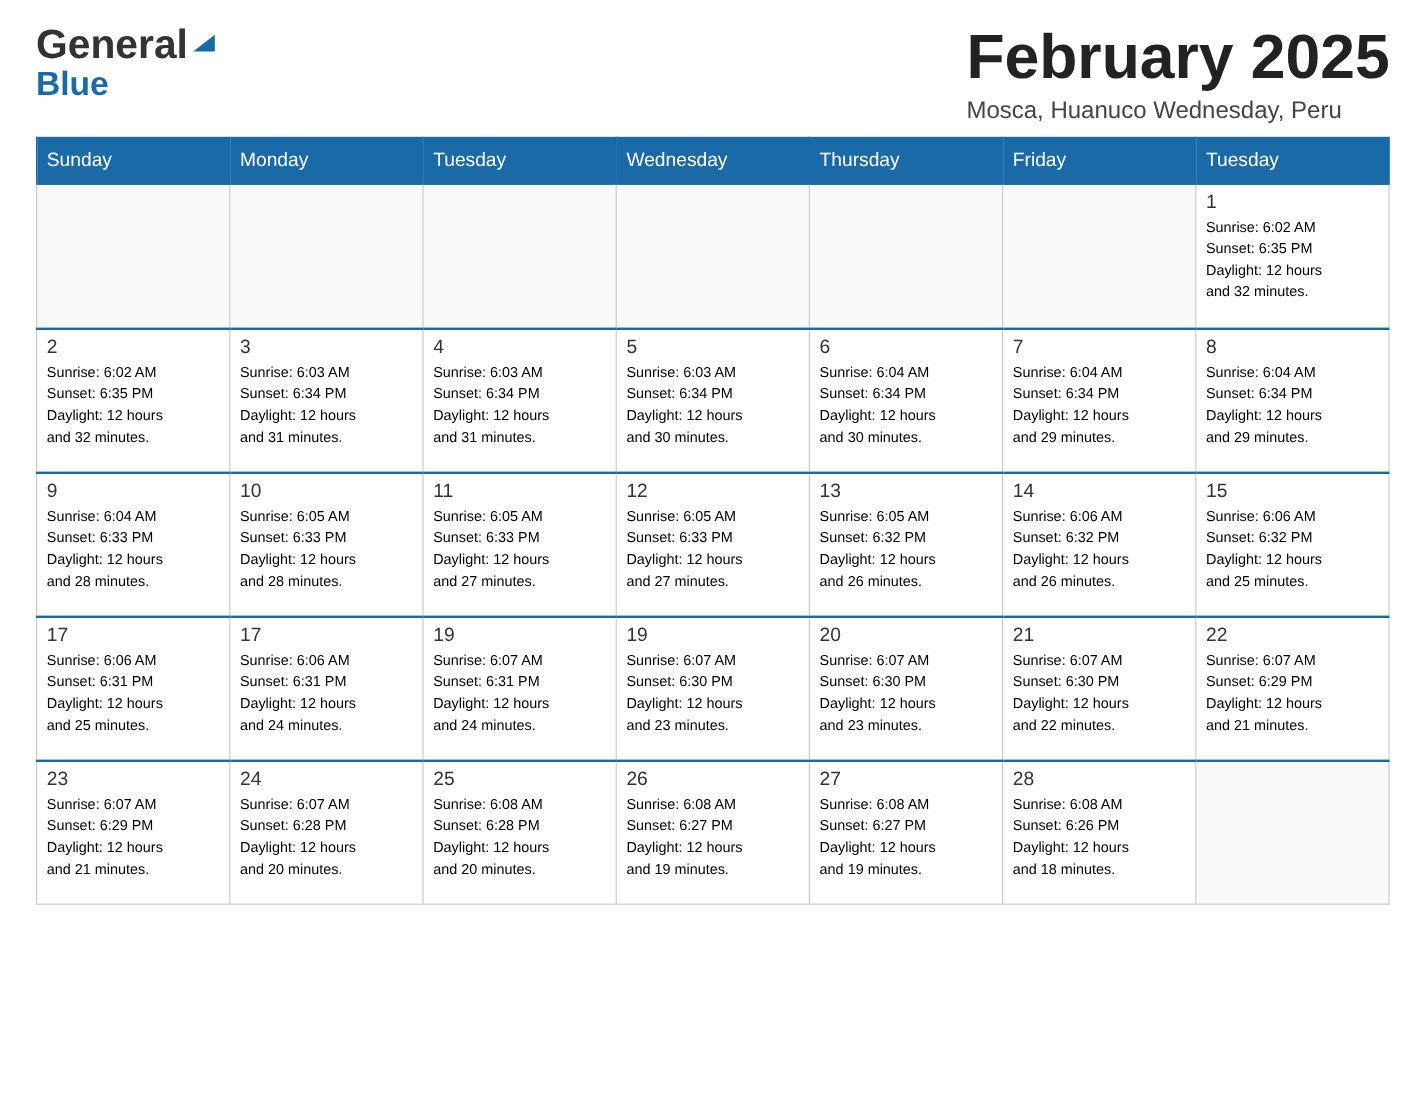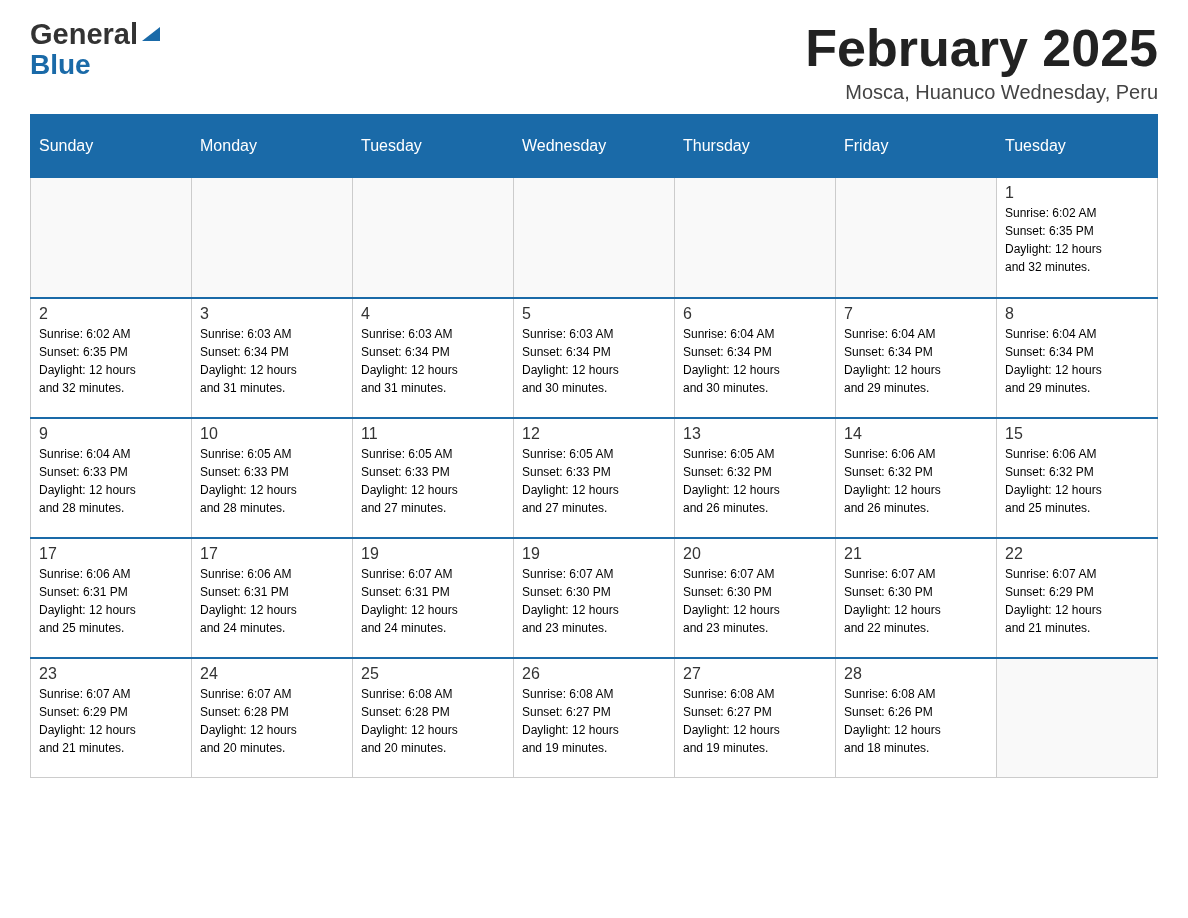--- a/index.html
+++ b/index.html
@@ -16,21 +16,20 @@
       justify-content: space-between;
       align-items: flex-start;
       margin-bottom: 10px;
     }
     .logo {
       display: flex;
       flex-direction: column;
       align-items: flex-start;
     }
     .title-area {
-      text-align: right;
     }
     .calendar-title {
       font-size: 52px;
       font-weight: bold;
       color: #222;
       line-height: 1.1;
     }
     .calendar-subtitle {
       font-size: 20px;
       color: #444;
@@ -39,21 +38,21 @@
     .calendar-table {
       width: 100%;
       border-collapse: collapse;
       margin-top: 10px;
     }
     .calendar-table th {
       background-color: #1a6aa8;
       color: #fff;
       font-size: 16px;
       font-weight: normal;
-      padding: 22px 8px;
+      padding: 10px 8px;
       text-align: left;
       border: 1px solid #1a6aa8;
     }
     .calendar-table td {
       vertical-align: top;
       padding: 6px 8px;
       border: 1px solid #ccc;
       font-size: 12.5px;
       color: #333;
       width: calc(100% / 7);
@@ -80,21 +79,21 @@
     }
     .empty-cell {
       background: #f9f9f9;
     }
     .logo-row {
       display: flex;
       align-items: center;
       line-height: 1;
     }
     .logo-general-text {
-      font-size: 29px;
+      font-size: 34px;
       font-weight: bold;
       color: #333;
     }
   </style>
 </head>
 <body>
 
 <div class="header-area">
   <div class="logo">
     <div class="logo-row">

